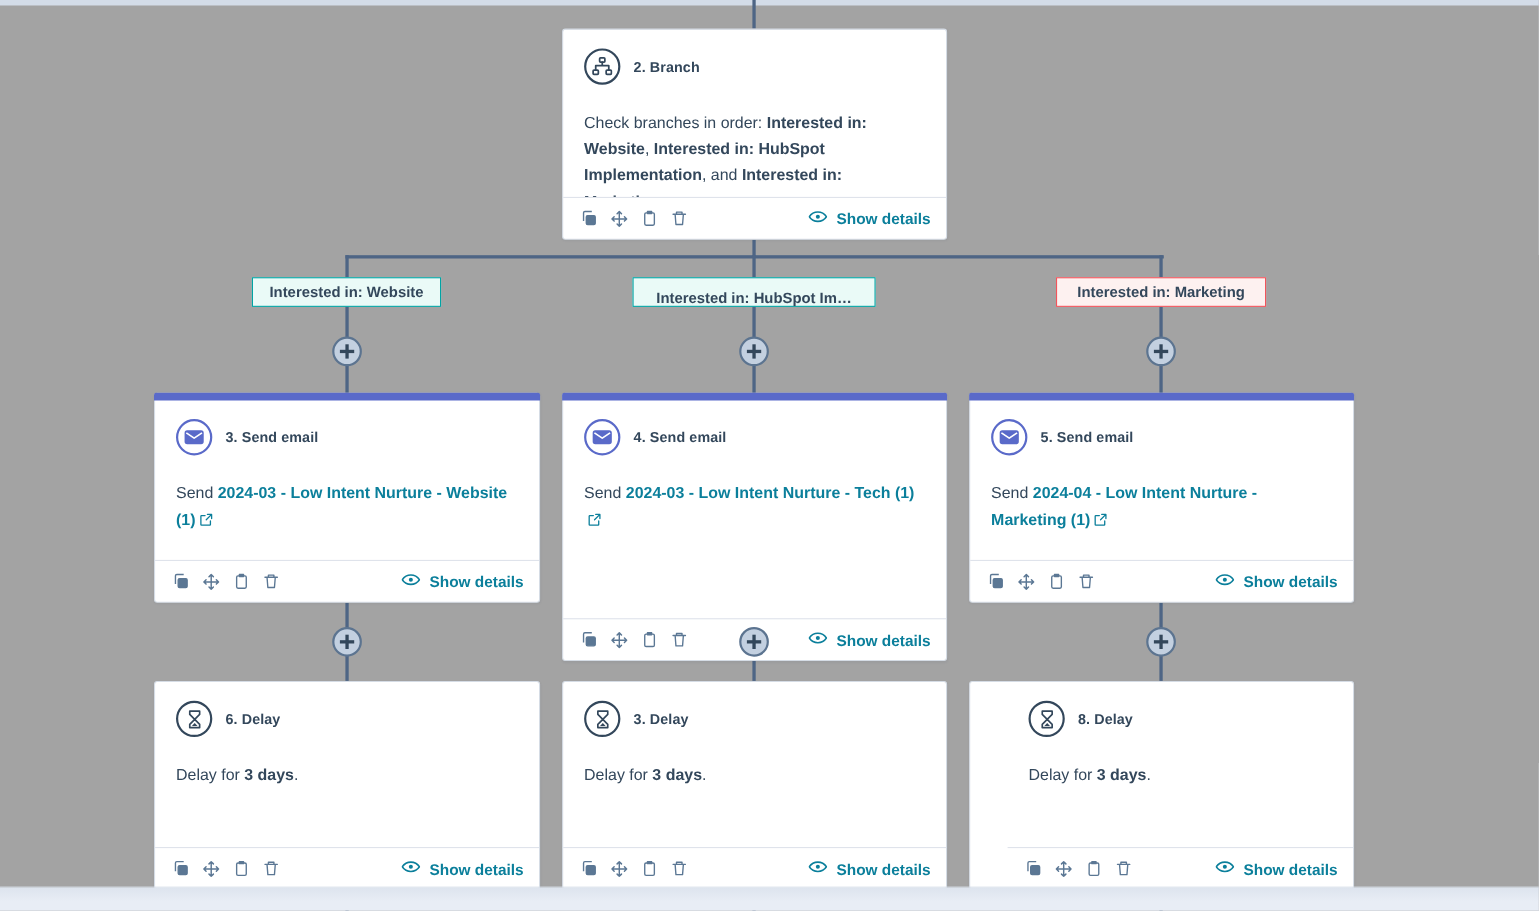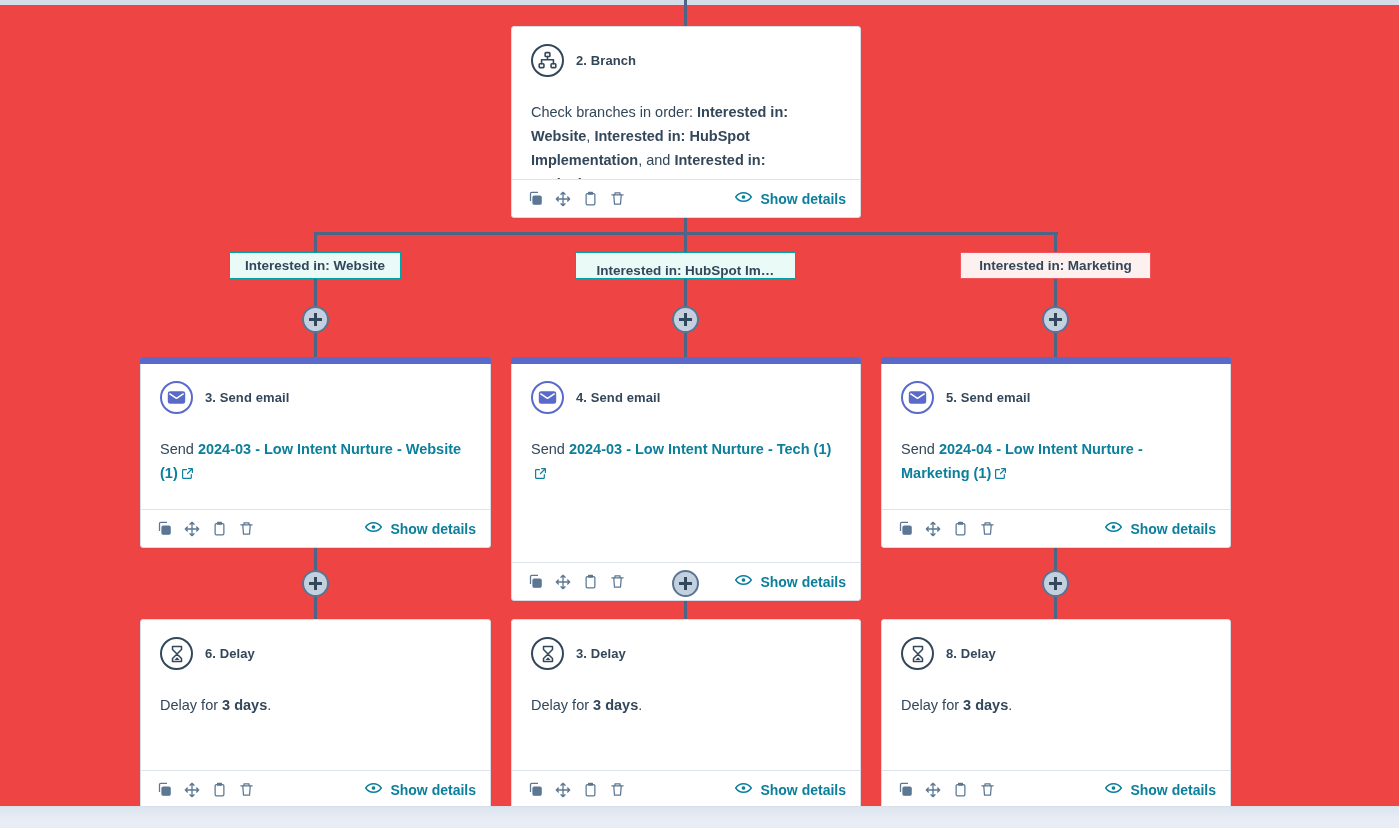--- a/index.html
+++ b/index.html
@@ -5,21 +5,21 @@
   * { box-sizing: border-box; margin: 0; padding: 0; }
   html, body {
     width: 1399px; height: 828px;
     background: #e8edf5;
     font-family: "Liberation Sans", sans-serif;
     overflow: hidden;
   }
   .canvas {
     position: relative;
     width: 1399px; height: 828px;
-    background: #ef4444;
+    background: #a3a3a3;
   }
   
   .top-edge {
     position: absolute; left: 0; top: 0; width: 1399px; height: 5px;
     background: #d3dce8;
   }
   .bottom-edge {
     position: absolute; left: 0; bottom: 0; width: 1399px; height: 22px;
     background: linear-gradient(to bottom, #dde4ee 0%, #e8edf5 60%, #e8edf5 100%);
     border-top: 1px solid #d9e0ea;
@@ -524,21 +524,21 @@
       <a class="show-details">
         <span><svg width="17" height="14" viewBox="0 0 24 18" fill="none" stroke="#0b7f9b" stroke-width="2">
               <path d="M1 9s4-6 11-6 11 6 11 6-4 6-11 6S1 9 1 9z"></path>
               <circle cx="12" cy="9" r="2.6" fill="#0b7f9b" stroke="none"></circle>
             </svg></span>
         <span>Show details</span>
       </a>
     </div>
   </div>
 
-  <div class="card" style="left:881px; top:619px; width:350px; height:190px;">
+  <div class="card" style="left:881px; top:619px; width:350px; height:190px;padding-left:34px;">
     <div class="card-body">
       <div class="card-head">
         <div class="node-icon">
           <svg width="18" height="18" viewBox="0 0 24 24" fill="none" stroke="#33475b" stroke-width="2" stroke-linecap="round" stroke-linejoin="round">
               <path d="M6 2h12M6 22h12M6 2v4l6 6 6-6V2M6 22v-4l6-6 6 6v4"></path>
               <path d="M8.6 20h6.8L12 16.4z" fill="#33475b" stroke="none"></path>
             </svg>
         </div>
         <div class="node-title">8. Delay</div>
       </div>

